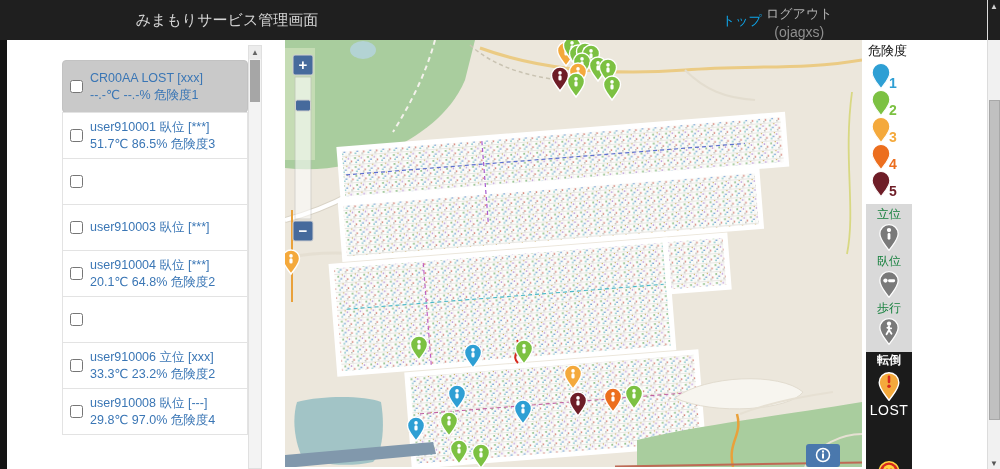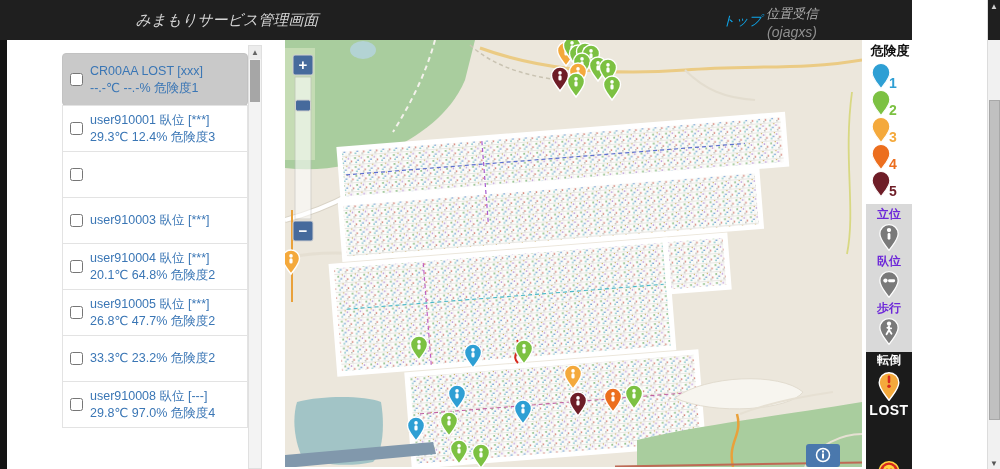--- a/index.html
+++ b/index.html
@@ -1,113 +1,110 @@
 <!DOCTYPE html>
 <html><head>
 <meta charset="utf-8">
 <style>
   html,body{margin:0;padding:0;background:#fff;}
   .screen{position:relative;width:1000px;height:469px;overflow:hidden;background:#fff;
     font-family:"Liberation Sans","DejaVu Sans",sans-serif;}
   
-  .header{position:absolute;left:0;top:0;width:912px;height:40px;background:#1f1f1f;font-style:italic;}
+  .header{position:absolute;left:0;top:0;width:1000px;height:40px;background:#1f1f1f;}
   .header .title{position:absolute;left:227px;top:11px;transform:translateX(-50%);
     color:#d6d6d6;font-size:15px;white-space:nowrap;}
   .nav-top{position:absolute;left:722px;top:12px;color:#0ea5e9;font-size:13px;cursor:pointer;}
   .nav-logout{position:absolute;left:766px;top:5px;color:#b0b0b0;font-size:13px;text-align:center;cursor:pointer;}
   .nav-logout .sub{display:block;font-size:14px;color:#8f8f8f;margin-top:1px;}
   .left-strip{position:absolute;left:0;top:40px;width:7px;height:429px;background:#141414;}
   
   .sidebar{position:absolute;left:62px;top:45px;width:186px;}
   .item{box-sizing:border-box;height:47px;background:#fff;border:1px solid #e3e3e3;margin-top:-1px;
     display:flex;align-items:center;gap:7px;padding:0 4px 0 7px;cursor:pointer;}
-  .item.selected{height:53px;background:#c9c9c9;border:1px solid #c2c2c2;border-radius:4px;margin-top:8px;}
+  .item.selected{height:53px;background:#c9c9c9;border:1px solid #c2c2c2;border-radius:4px;margin-top:15px;}
   .item input{width:13px;height:13px;margin:0;flex:0 0 auto;}
   .item .txt{font-size:12.5px;line-height:16.5px;color:#3a76b5;white-space:nowrap;overflow:hidden;}
   
   .sscroll{position:absolute;left:248px;top:45px;width:14px;height:424px;background:#f3f3f3;
     border:1px solid #e0e0e0;box-sizing:border-box;}
   .sscroll .up{height:13px;background:#ececec;color:#666;font-size:8px;line-height:13px;text-align:center;}
   .sscroll .thumb{position:absolute;left:1px;top:14px;width:10px;height:42px;background:#a6a6a6;}
   
   .map{position:absolute;left:285px;top:40px;width:577px;height:427px;}
   
   .legend{position:absolute;left:866px;top:42px;width:46px;}
-  .legend-title{font-size:13px;font-weight:bold;color:#111;margin:0 0 2px 2px;text-align:center;}
+  .legend-title{font-size:13px;font-weight:normal;color:#111;margin:0 0 2px 2px;}
   .level{display:flex;align-items:flex-end;height:27px;margin-left:4px;}
   .level b{font-size:14px;margin-left:-3px;line-height:12px;}
   .posture-panel{background:#d9d9d9;text-align:center;margin-top:7px;padding:3px 0 4px;}
-  .posture-label{font-size:12px;font-weight:bold;color:#6d28d9;line-height:15px;}
+  .posture-label{font-size:12px;font-weight:normal;color:#15803d;line-height:15px;}
   .posture-panel svg{display:block;margin:1px auto 3px;}
   .alert-panel{background:#1b1b1b;color:#fff;text-align:center;padding:2px 0 40px;}
   .alert-label{font-size:12px;font-weight:bold;line-height:15px;font-family:Liberation Mono, monospace;}
-  .lost{font-size:14px;font-weight:bold;letter-spacing:.5px;line-height:15px;margin-top:2px;}
+  .lost{font-size:14px;font-weight:normal;letter-spacing:.5px;line-height:15px;margin-top:2px;}
   .lost-sub{font-size:10px;line-height:10px;margin-left:48px;}
   .alert-panel svg{display:block;margin:2px auto 1px;}
   
   .vscroll{position:absolute;left:987px;top:0;width:13px;height:469px;background:#f1f1f1;
     border-left:1px solid #dcdcdc;box-sizing:border-box;}
   .vscroll .cap{height:40px;background:#1f1f1f;color:#cfcfcf;font-size:8px;text-align:center;line-height:14px;}
   .vscroll .thumb{position:absolute;left:1px;top:100px;width:11px;height:320px;background:#c0c0c0;border:1px solid #a8a8a8;box-sizing:border-box;}
   .vscroll .down{position:absolute;bottom:1px;left:0;width:12px;text-align:center;font-size:8px;color:#555;}
 </style>
 </head>
 <body>
 
 <div class="screen">
 
   <div class="header">
     <span class="title">みまもりサービス管理画面</span>
     <span class="nav-top">トップ</span>
-    <span class="nav-logout"><span>位置受信</span><span class="sub">(ojagxs)</span></span>
+    <span class="nav-logout"><span>ログアウト</span><span class="sub">(ojagxs)</span></span>
   </div>
 
   <div class="left-strip"></div>
 
   <div class="sidebar" id="user-list">
       <div class="item selected">
         <input type="checkbox" style="">
         <div class="txt">
           <div>CR00AA LOST [xxx]</div>
           <div>--.-℃ --.-% 危険度1</div>
         </div>
       </div>
       <div class="item">
         <input type="checkbox" style="">
         <div class="txt">
           <div>user910001 臥位 [***]</div>
-          <div>29.3℃ 12.4% 危険度3</div>
+          <div>51.7℃ 86.5% 危険度3</div>
         </div>
       </div>
       <div class="item">
         <input type="checkbox" style="">
       </div>
       <div class="item">
         <input type="checkbox" style="">
         <div class="txt">
           <div>user910003 臥位 [***]</div>
         </div>
       </div>
       <div class="item">
         <input type="checkbox" style="">
         <div class="txt">
           <div>user910004 臥位 [***]</div>
           <div>20.1℃ 64.8% 危険度2</div>
         </div>
       </div>
       <div class="item">
         <input type="checkbox" style="">
-        <div class="txt">
-          <div>user910005 臥位 [***]</div>
-          <div>26.8℃ 47.7% 危険度2</div>
-        </div>
-      </div>
-      <div class="item">
-        <input type="checkbox" style="">
-        <div class="txt">
+      </div>
+      <div class="item">
+        <input type="checkbox" style="">
+        <div class="txt">
+          <div>user910006 立位 [xxx]</div>
           <div>33.3℃ 23.2% 危険度2</div>
         </div>
       </div>
       <div class="item">
         <input type="checkbox" style="">
         <div class="txt">
           <div>user910008 臥位 [---]</div>
           <div>29.8℃ 97.0% 危険度4</div>
         </div>
       </div>

